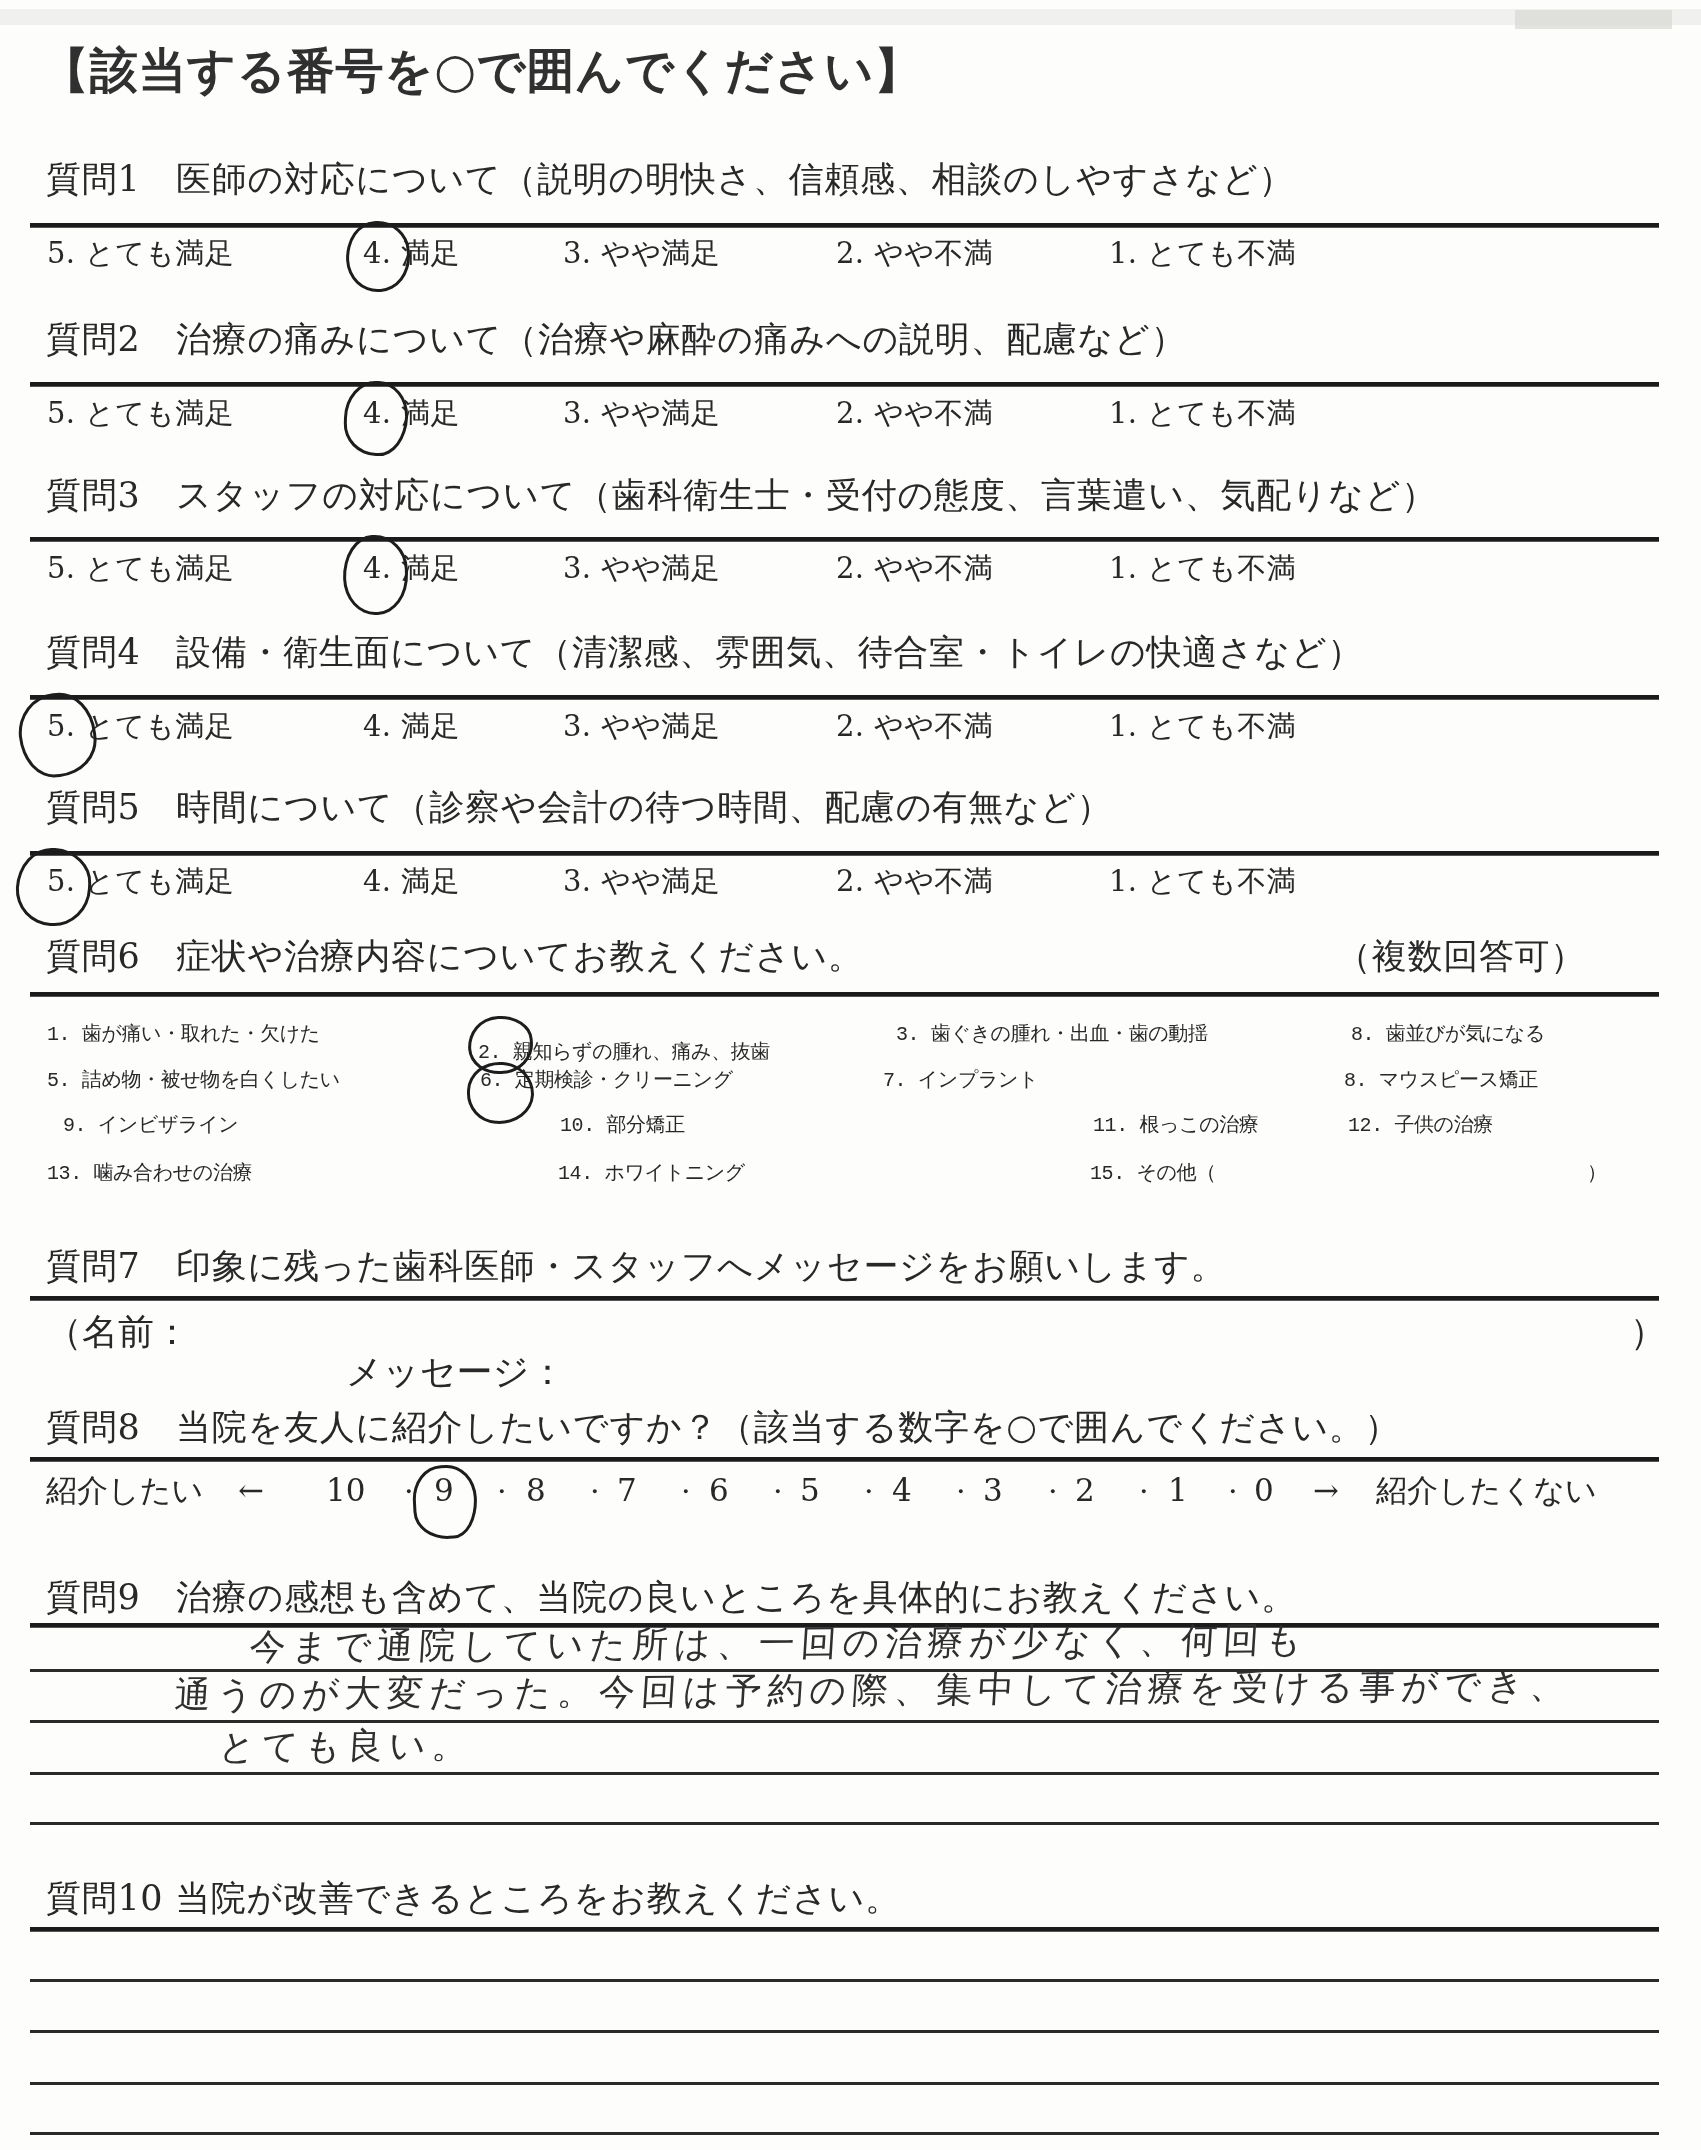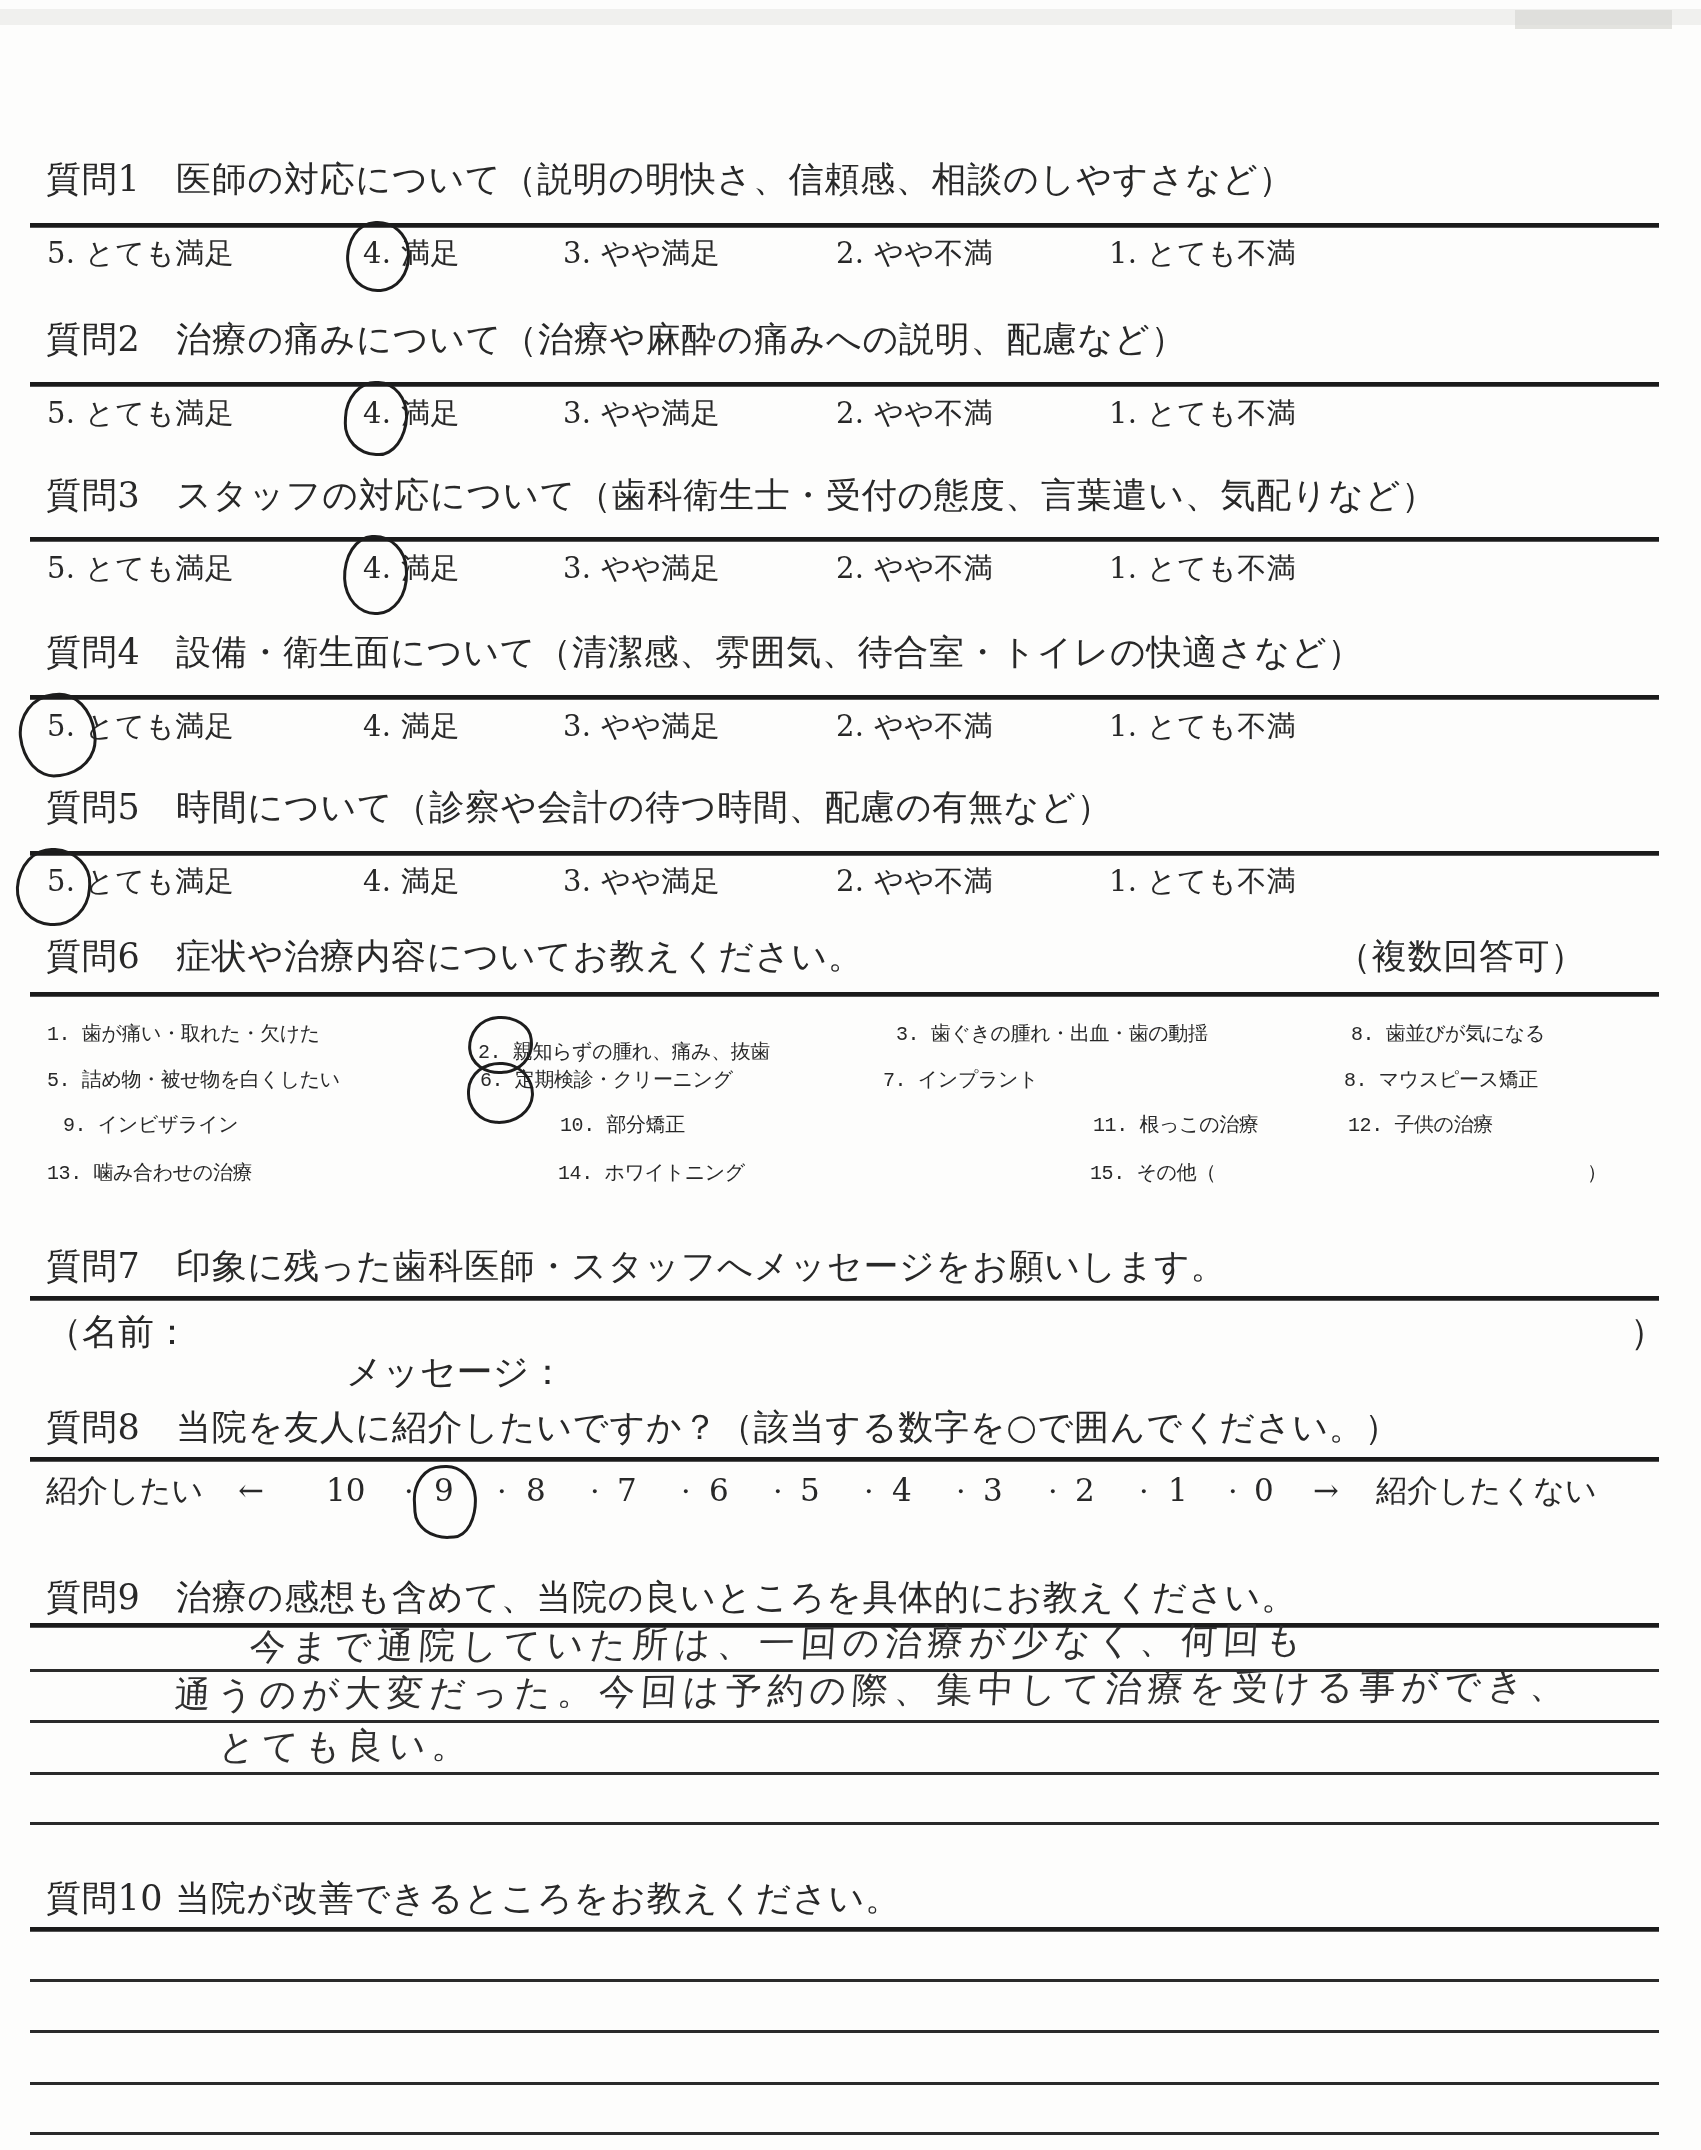--- a/index.html
+++ b/index.html
@@ -24,20 +24,21 @@
   .scanband{position:absolute;background:#ebebe9;opacity:.75;}
 </style>
 </head>
 <body>
 
 <div id="page">
 
   <div class="scanband" style="left:0;top:8.9px;width:1701px;height:16px;"></div>
   <div class="scanband" style="left:1515px;top:10.3px;width:157px;height:19px;background:#d9d9d6;"></div>
 
+  <div class="abs title" style="left:41px;top:46px;">【該当する番号を○で囲んでください】</div>
 
   <section>
     <div class="abs heading" style="left:46px;top:162px;">質問1　医師の対応について（説明の明快さ、信頼感、相談のしやすさなど）</div>
     <div class="rule heavy" style="top:223px;"></div>
     <span class="abs opt" style="left:47px;top:239px;">5. とても満足</span>
     <span class="abs opt" style="left:363px;top:239px;">4. 満足</span>
     <span class="abs opt" style="left:563px;top:239px;">3. やや満足</span>
     <span class="abs opt" style="left:836px;top:239px;">2. やや不満</span>
     <span class="abs opt" style="left:1109px;top:239px;">1. とても不満</span>
     <div class="circle" style="left:346px;top:221px;width:58px;height:65px;transform:rotate(-3deg);"></div>

